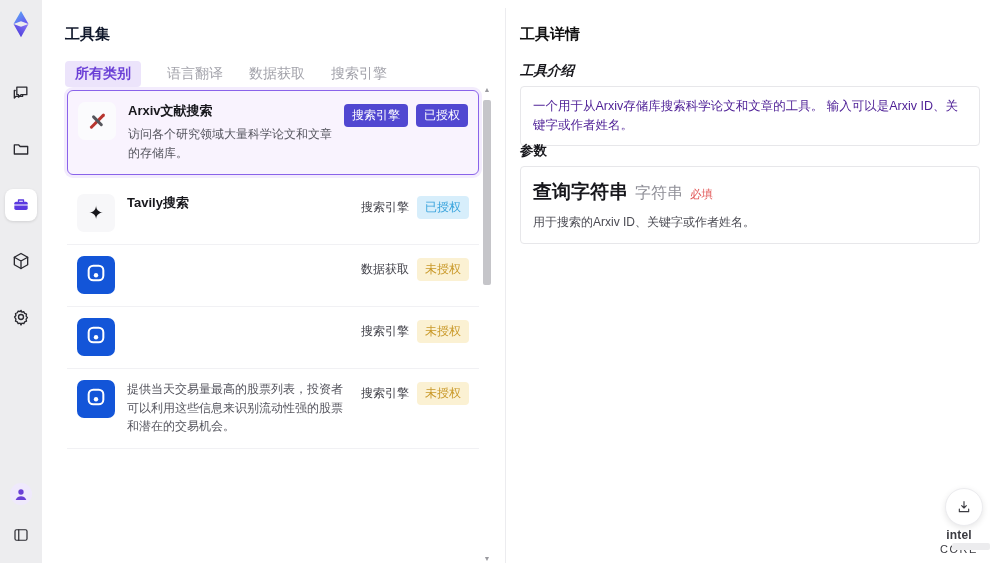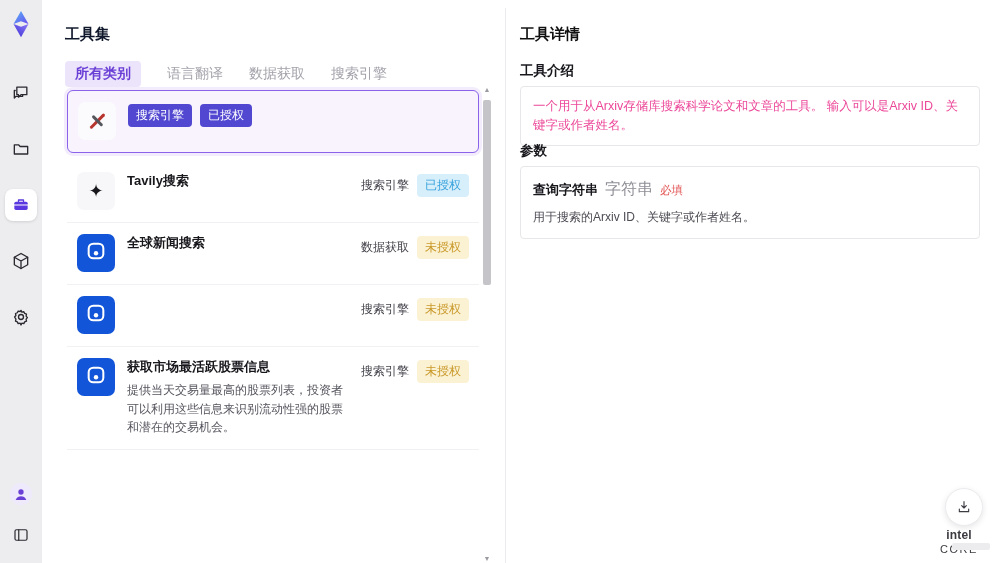--- a/index.html
+++ b/index.html
@@ -57,27 +57,27 @@
 
   
   .scrollbar { position:absolute; left:440px; top:78px; width:10px; height:477px; }
   .sb-arrow { position:absolute; left:1px; width:8px; height:8px; color:#9a9aa0; font-size:7px; line-height:8px; text-align:center; }
   .sb-thumb { position:absolute; left:1px; top:14px; width:8px; height:185px; background:#c5c5c9; border-radius:2px; }
 
   
   .details { position:absolute; left:506px; top:8px; width:494px; height:555px; background:#fff; }
   .d-title { position:absolute; left:14px; top:17px; font-size:15px; font-weight:bold; color:#111; }
   .d-sub { position:absolute; left:14px; font-size:13.5px; font-weight:bold; color:#17171c; }
-  .d-sub.intro { top:54px; }
+  .d-sub.intro { top:54px;font-style:italic; }
   .d-sub.params { top:134px; }
   .d-box { position:absolute; left:14px; width:460px; border:1px solid #e7e7ea; border-radius:4px; background:#fff; padding:10px 12px; }
-  .d-box.intro { top:78px; font-size:12.5px; color:#ec4899; line-height:1.5; }
+  .d-box.intro { top:78px; font-size:12.5px; color:#4c1d95; line-height:1.5; }
   .d-box.params { top:158px; padding:12px; }
   .param-head { display:flex; align-items:baseline; gap:7px; }
-  .param-name { font-size:13px; font-weight:bold; color:#17171c; }
+  .param-name { font-size:19px; font-weight:bold; color:#17171c; }
   .param-type { font-size:16px; color:#8e8e96; }
   .param-req { font-size:11.5px; color:#e25555; }
   .param-desc { margin-top:9px; font-size:12px; color:#4c4c54; }
 
   
   .dl-btn { position:absolute; left:945px; top:488px; width:38px; height:38px; border-radius:50%;
     background:#fff; border:1px solid #ececef; box-shadow:0 2px 6px rgba(0,0,0,.10);
     display:flex; align-items:center; justify-content:center; cursor:pointer; }
   .dl-btn svg { width:16px; height:16px; stroke:#3c3c42; fill:none; stroke-width:1.7; stroke-linecap:round; stroke-linejoin:round; }
   .intel { position:absolute; left:928px; top:528px; width:62px; text-align:center; color:#3a3a40; font-size:12px; }
@@ -168,20 +168,24 @@
 
   <div class="tool-list">
 
     <div class="tool-row selected">
       <div class="tool-icon" style="background:#fbfbfd;">
         <div class="arxiv-x">
             <i class="a"></i>
             <i class="b"></i>
           </div>
       </div>
+      <div class="tool-main">
+        <div class="tool-name">Arxiv文献搜索</div>
+        <div class="tool-desc">访问各个研究领域大量科学论文和文章的存储库。</div>
+      </div>
       <div class="tool-badges">
         <span class="pill solid">搜索引擎</span>
         <span class="pill solid">已授权</span>
       </div>
     </div>
 
     <div class="tool-row">
       <div class="tool-icon">
           <span class="star4">✦</span>
         </div>
@@ -195,21 +199,20 @@
     </div>
 
     <div class="tool-row">
       <div class="tool-icon blue">
         <span class="blue-glyph"><svg viewBox="0 0 24 24">
               <rect x="4" y="4" width="16" height="16" rx="5" fill="none" stroke="#fff" stroke-width="2.2"></rect>
               <circle cx="12" cy="14.5" r="2.4" fill="#fff"></circle>
             </svg></span>
       </div>
       <div class="tool-main">
-        <div class="tool-name">全球新闻搜索</div>
       </div>
       <div class="tool-badges">
         <span class="cat-text">数据获取</span>
         <span class="pill yellow">未授权</span>
       </div>
     </div>
 
     <div class="tool-row">
       <div class="tool-icon blue">
         <span class="blue-glyph"><svg viewBox="0 0 24 24">
@@ -226,21 +229,20 @@
     </div>
 
     <div class="tool-row">
       <div class="tool-icon blue">
         <span class="blue-glyph"><svg viewBox="0 0 24 24">
               <rect x="4" y="4" width="16" height="16" rx="5" fill="none" stroke="#fff" stroke-width="2.2"></rect>
               <circle cx="12" cy="14.5" r="2.4" fill="#fff"></circle>
             </svg></span>
       </div>
       <div class="tool-main">
-        <div class="tool-name">获取市场最活跃股票信息</div>
         <div class="tool-desc">提供当天交易量最高的股票列表，投资者可以利用这些信息来识别流动性强的股票和潜在的交易机会。</div>
       </div>
       <div class="tool-badges">
         <span class="cat-text">搜索引擎</span>
         <span class="pill yellow">未授权</span>
       </div>
     </div>
 
   </div>
 

